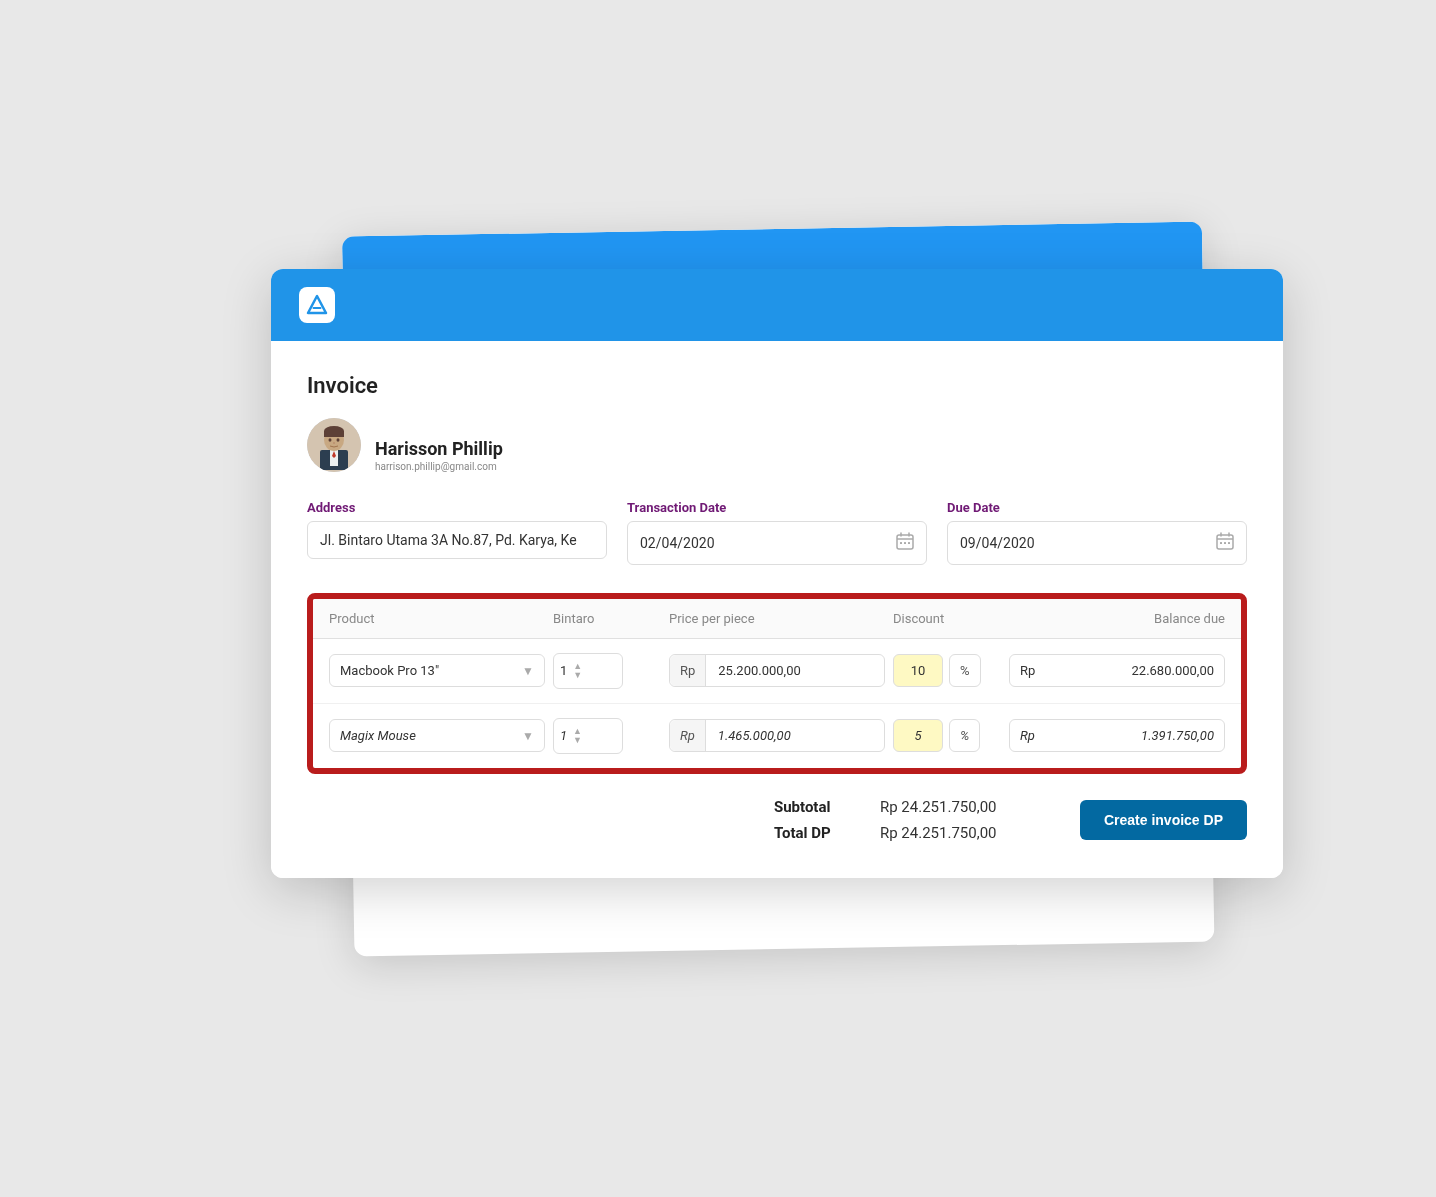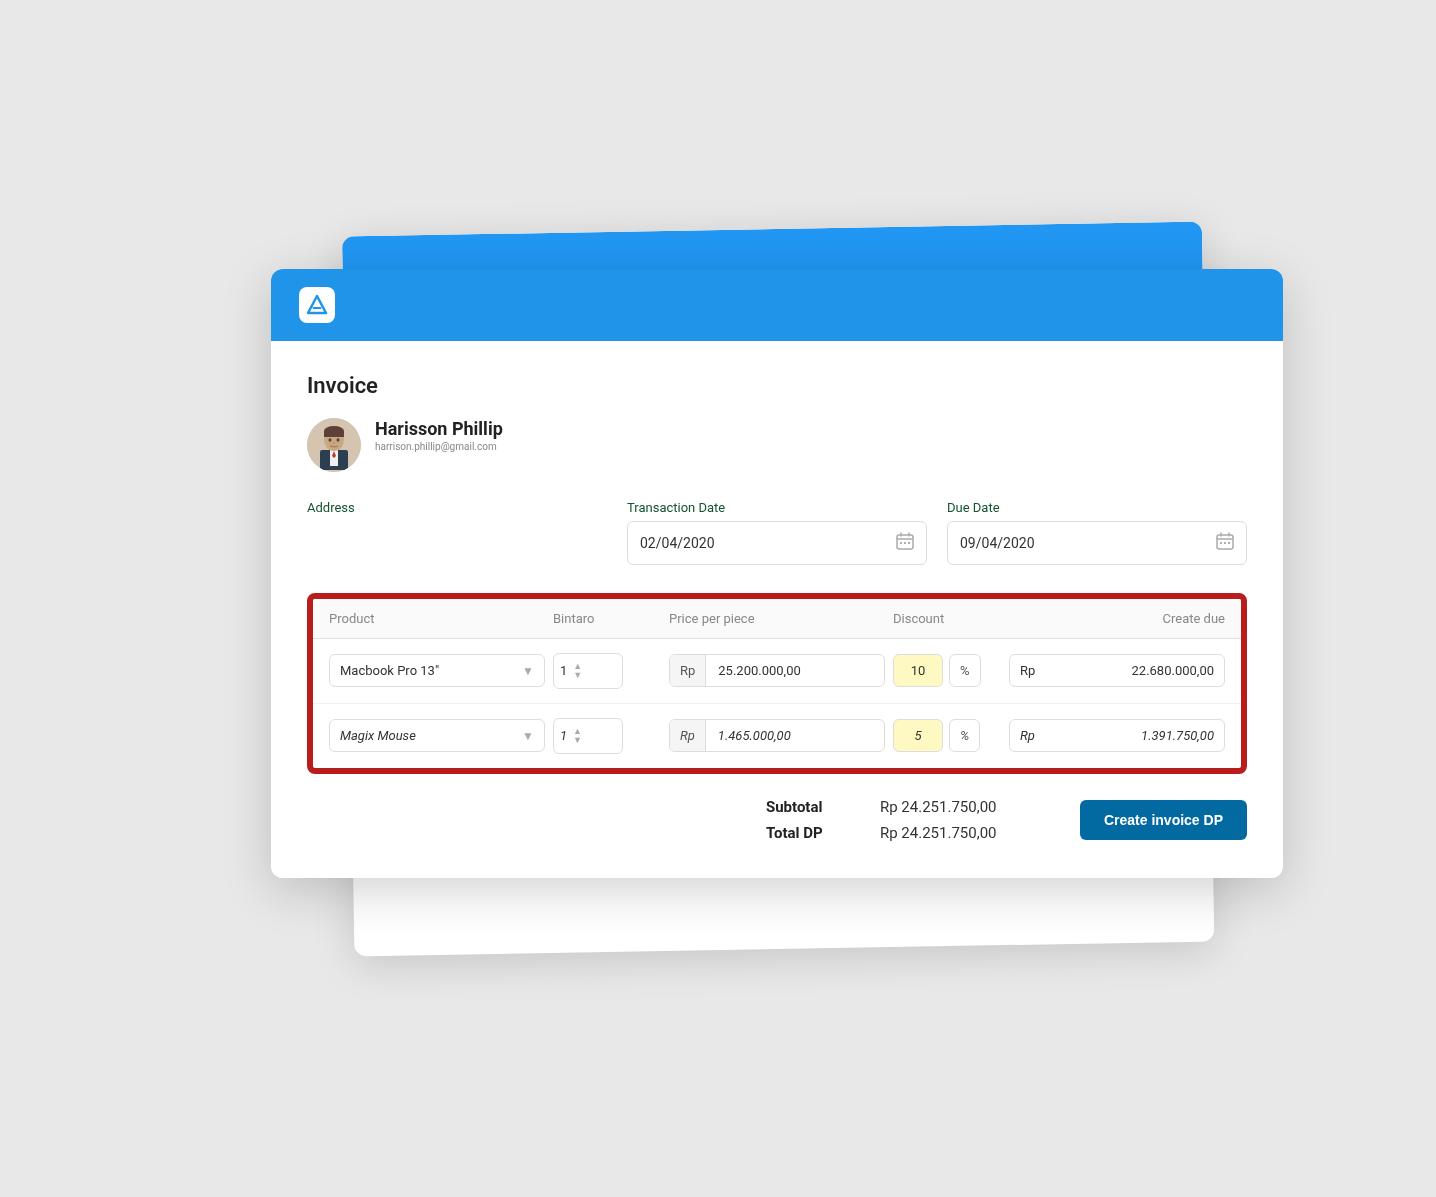--- a/index.html
+++ b/index.html
@@ -82,21 +82,21 @@
 
     .invoice-title {
       font-size: 22px;
       font-weight: 600;
       color: #222;
       margin-bottom: 20px;
     }
 
     .user-row {
       display: flex;
-      align-items: flex-start;
+      align-items: flex-end;
       gap: 14px;
       margin-bottom: 28px;
     }
 
     .avatar {
       width: 54px;
       height: 54px;
       border-radius: 50%;
       overflow: hidden;
       background: #ccc;
@@ -128,23 +128,23 @@
     .fields-row {
       display: grid;
       grid-template-columns: 1fr 1fr 1fr;
       gap: 20px;
       margin-bottom: 28px;
     }
 
     .field-group label {
       display: block;
       font-size: 13px;
-      color: #14532d;
+      color: #701a75;
       margin-bottom: 6px;
-      font-weight: 400;
+      font-weight: 700;
     }
 
     .field-input {
       display: flex;
       align-items: center;
       border: 1px solid #ddd;
       border-radius: 6px;
       padding: 10px 12px;
       font-size: 14px;
       color: #333;
@@ -305,21 +305,21 @@
       gap: 8px;
     }
 
     .balance-val {
       margin-left: auto;
     }
 
     .total-line {
       display: flex;
       align-items: flex-start;
-      gap: 24px;
+      gap: 16px;
     }
 
     .total-label {
       font-size: 15px;
       font-weight: 700;
       color: #222;
       min-width: 90px;
     }
 
     .total-value {
@@ -402,20 +402,23 @@
         </div>
         <div>
           <div class="user-info-name">Harisson Phillip</div>
           <div class="user-info-email">harrison.phillip@gmail.com</div>
         </div>
       </div>
 
       <div class="fields-row">
         <div class="field-group">
           <label>Address</label>
+          <div class="field-input">
+            <span>Jl. Bintaro Utama 3A No.87, Pd. Karya, Ke</span>
+          </div>
         </div>
         <div class="field-group">
           <label>Transaction Date</label>
           <div class="field-input">
             <span>02/04/2020</span>
             <span class="cal-icon">
               <svg width="18" height="18" viewBox="0 0 18 18" fill="none">
                 <rect x="1" y="3" width="16" height="14" rx="2" stroke="#aaa" stroke-width="1.5"></rect>
                 <path d="M1 7h16" stroke="#aaa" stroke-width="1.5"></path>
                 <path d="M5 1v3M13 1v3" stroke="#aaa" stroke-width="1.5" stroke-linecap="round"></path>
@@ -444,21 +447,21 @@
         </div>
       </div>
 
       <div class="products-table">
 
         <div class="table-header">
           <div class="table-header-cell">Product</div>
           <div class="table-header-cell">Bintaro</div>
           <div class="table-header-cell">Price per piece</div>
           <div class="table-header-cell">Discount</div>
-          <div class="table-header-cell right">Create due</div>
+          <div class="table-header-cell right">Balance due</div>
         </div>
 
         <div class="table-row">
           <div class="product-select">
             <span>Macbook Pro 13"</span>
             <span class="chevron">▼</span>
           </div>
           <div class="qty-input">
             <span>1</span>
             <div class="qty-arrows">

